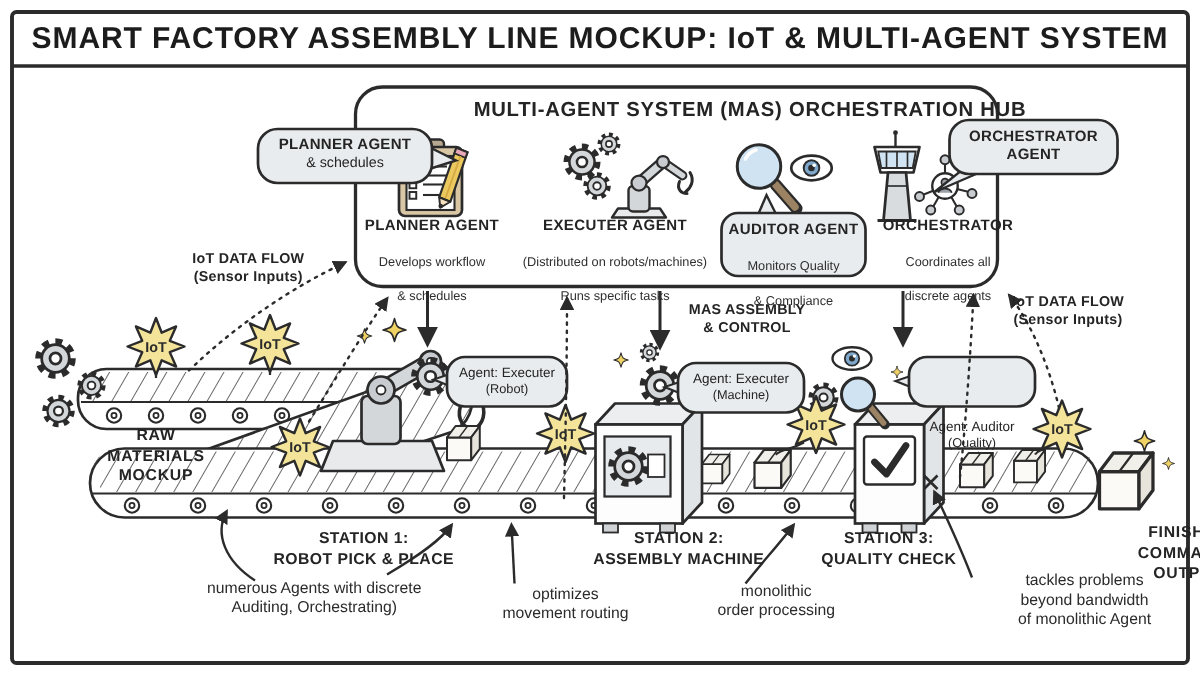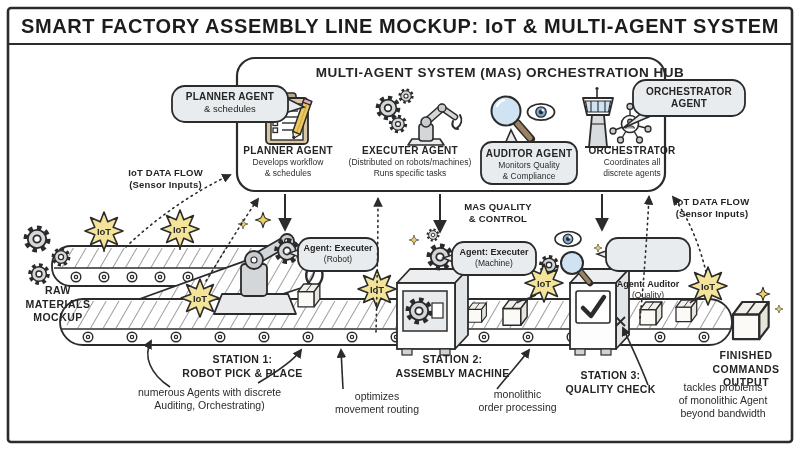--- a/index.html
+++ b/index.html
@@ -4,28 +4,28 @@
 <style>
   html,body{margin:0;padding:0;background:#ffffff;}
   #stage{position:relative;width:800px;height:450px;background:#ffffff;overflow:hidden;
          font-family:"Liberation Sans","DejaVu Sans",sans-serif;}
   svg{position:absolute;left:0;top:0;}
   .t{position:absolute;color:#242424;text-align:center;line-height:1.2;}
   .t span{display:block;}
   .title{font-weight:bold;font-size:20px;letter-spacing:0.6px;color:#1c1c1c;}
   .hubtitle{font-weight:bold;font-size:13.5px;letter-spacing:0.5px;}
   .agent-name{font-size:10px;font-weight:bold;letter-spacing:0.3px;}
-  .agent-desc{font-size:8.5px;line-height:10.5px;color:#2e2e2e;}
+  .agent-desc{font-size:8.5px;line-height:10.5px;color:#2e2e2e;margin-top:12px;}
   .bub1{font-size:10px;font-weight:bold;letter-spacing:0.2px;}
   .bub2{font-size:9.5px;}
-  .sm1{font-size:9px;font-weight:bold;}
+  .sm1{font-size:9px;font-weight:normal;}
   .sm2{font-size:8.5px;}
   .flow{font-size:9.5px;font-weight:bold;letter-spacing:0.2px;line-height:12px;}
   .station{font-size:10.5px;font-weight:bold;letter-spacing:0.3px;line-height:14px;}
-  .endpoint{font-size:10.5px;font-weight:bold;letter-spacing:0.5px;line-height:13.5px;}
+  .endpoint{font-size:10.5px;font-weight:bold;letter-spacing:0.5px;line-height:13.5px;padding-left:46px;}
   .note{font-size:10.5px;line-height:13px;color:#2b2b2b;}
 </style>
 </head>
 <body>
 
 <div id="stage">
 
 <svg width="800" height="450" viewBox="0 0 800 450">
   <defs>
     <marker id="ah" viewBox="0 0 10 10" refX="8" refY="5" markerWidth="7" markerHeight="7" orient="auto-start-reverse">
@@ -384,33 +384,33 @@
 
 <div class="t flow" style="left:108px;top:167px;width:115px;">
   <span>IoT DATA FLOW</span>
   <span>(Sensor Inputs)</span>
 </div>
 <div class="t flow" style="left:652px;top:196px;width:120px;">
   <span>IoT DATA FLOW</span>
   <span>(Sensor Inputs)</span>
 </div>
 <div class="t flow" style="left:444px;top:201px;width:108px;">
-  <span>MAS QUALITY</span>
+  <span>MAS ASSEMBLY</span>
   <span>&amp; CONTROL</span>
 </div>
 
 <div class="t station" style="left:160px;top:352px;width:165px;">
   <span>STATION 1:</span>
   <span>ROBOT PICK &amp; PLACE</span>
 </div>
 <div class="t station" style="left:375px;top:352px;width:155px;">
   <span>STATION 2:</span>
   <span>ASSEMBLY MACHINE</span>
 </div>
-<div class="t station" style="left:538px;top:352px;width:145px;margin-top:16px;">
+<div class="t station" style="left:520px;top:352px;width:145px;">
   <span>STATION 3:</span>
   <span>QUALITY CHECK</span>
 </div>
 
 <div class="t endpoint" style="left:10px;top:284px;width:96px;">
   <span>RAW</span>
   <span>MATERIALS</span>
   <span>MOCKUP</span>
 </div>
 <div class="t endpoint" style="left:700px;top:349px;width:92px;">
@@ -426,17 +426,17 @@
 <div class="t note" style="left:312px;top:390px;width:130px;">
   <span>optimizes</span>
   <span>movement routing</span>
 </div>
 <div class="t note" style="left:455px;top:388px;width:125px;">
   <span>monolithic</span>
   <span>order processing</span>
 </div>
 <div class="t note" style="left:648px;top:381px;width:150px;">
   <span>tackles problems</span>
+  <span>beyond bandwidth</span>
   <span>of monolithic Agent</span>
-  <span>beyond bandwidth</span>
 </div>
 
 </div>
 
 </body></html>

